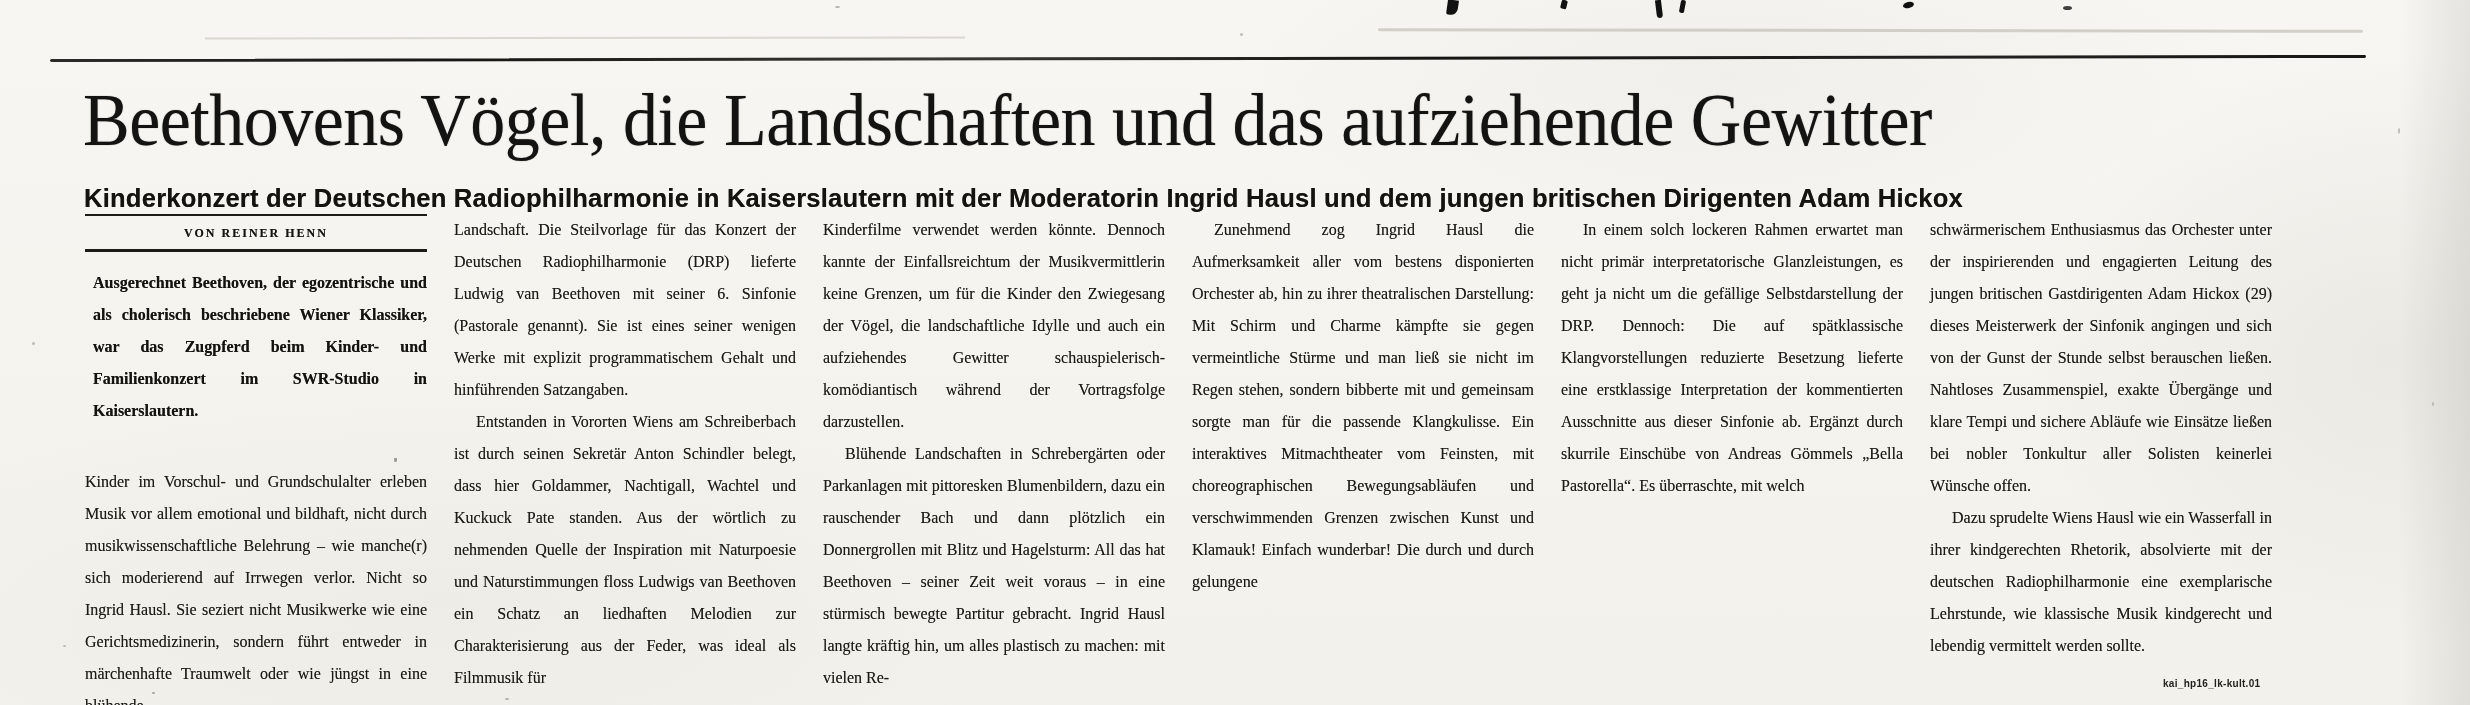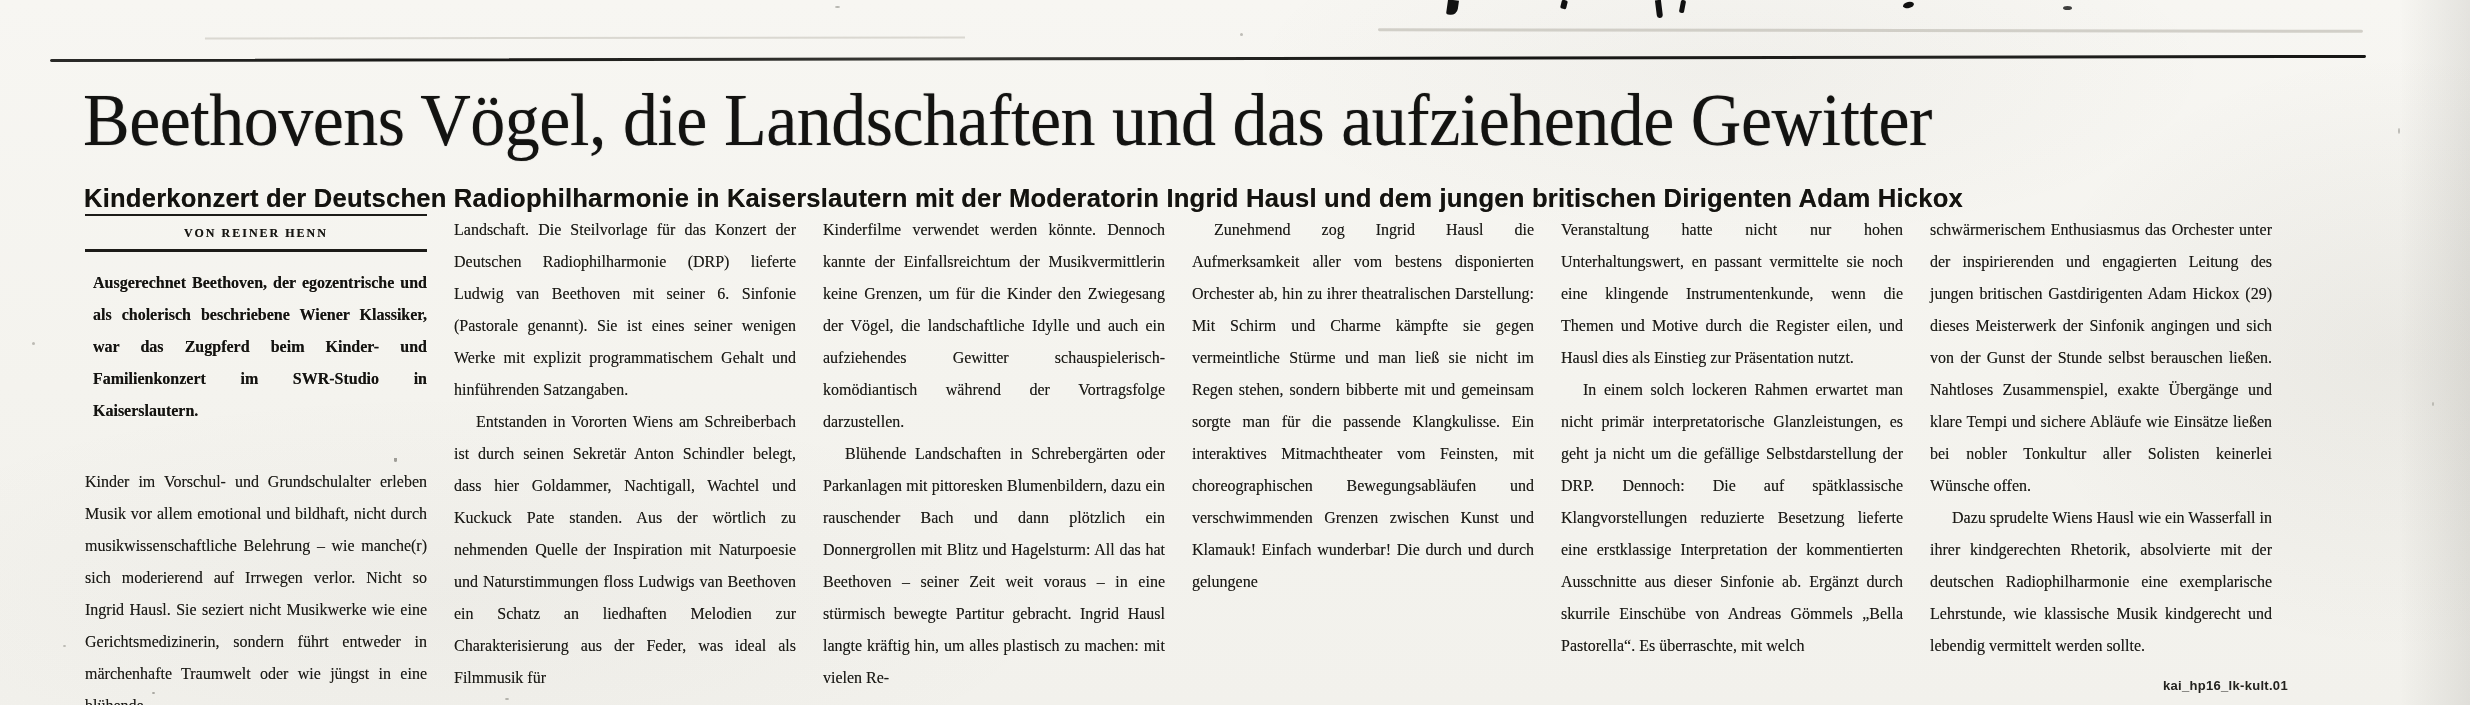--- a/index.html
+++ b/index.html
@@ -68,21 +68,21 @@
     color:#1b1a16;
     text-shadow:0 0 .5px rgba(25,24,20,.5);
     hyphens:auto;-webkit-hyphens:auto;overflow-wrap:break-word;
   }
   p.lead{font-weight:bold;color:#141310;text-shadow:0 0 .6px rgba(15,15,12,.6);margin-left:8px;}
   p.spaced{margin-top:39px;}
   p.indent{text-indent:22px;}
   .footer-code{
     position:absolute;left:2163px;top:678px;
     font-family:"Liberation Sans","DejaVu Sans",sans-serif;
-    font-size:13px;font-weight:bold;color:#23221e;letter-spacing:0.3px;
+    font-size:10px;font-weight:bold;color:#23221e;letter-spacing:0.3px;
   }
   .speck{position:absolute;background:#3a3830;border-radius:50%;}
   .s1{left:152px;top:692px;width:3px;height:2px;opacity:.4;}
   .s2{left:505px;top:698px;width:4px;height:2px;opacity:.35;}
   .s3{left:394px;top:458px;width:3px;height:4px;opacity:.45;border-radius:0 0 3px 3px;}
   .s4{left:1240px;top:33px;width:3px;height:3px;opacity:.3;}
   .s5{left:2398px;top:128px;width:2px;height:6px;opacity:.3;}
   .s6{left:2432px;top:402px;width:2px;height:4px;opacity:.25;}
   .s7{left:32px;top:342px;width:3px;height:3px;opacity:.3;}
   .s8{left:63px;top:645px;width:3px;height:2px;opacity:.3;}
@@ -130,21 +130,20 @@
     <div class="col">
       <p class="body">Kinderfilme verwendet werden könnte. Dennoch kannte der Einfallsreichtum der Musikvermittlerin keine Grenzen, um für die Kinder den Zwiegesang der Vögel, die landschaftliche Idylle und auch ein aufziehendes Gewitter schauspielerisch-komödiantisch während der Vortragsfolge darzustellen.</p>
       <p class="body indent">Blühende Landschaften in Schrebergärten oder Parkanlagen mit pittoresken Blumenbildern, dazu ein rauschender Bach und dann plötzlich ein Donnergrollen mit Blitz und Hagelsturm: All das hat Beethoven – seiner Zeit weit voraus – in eine stürmisch bewegte Partitur gebracht. Ingrid Hausl langte kräftig hin, um alles plastisch zu machen: mit vielen Re-</p>
     </div>
 
     <div class="col">
       <p class="body indent">Zunehmend zog Ingrid Hausl die Aufmerksamkeit aller vom bestens disponierten Orchester ab, hin zu ihrer theatralischen Darstellung: Mit Schirm und Charme kämpfte sie gegen vermeintliche Stürme und man ließ sie nicht im Regen stehen, sondern bibberte mit und gemeinsam sorgte man für die passende Klangkulisse. Ein interaktives Mitmachtheater vom Feinsten, mit choreographischen Bewegungsabläufen und verschwimmenden Grenzen zwischen Kunst und Klamauk! Einfach wunderbar! Die durch und durch gelungene</p>
     </div>
 
     <div class="col">
-      <p class="body">Veranstaltung hatte nicht nur hohen Unterhaltungswert, en passant vermittelte sie noch eine klingende Instrumentenkunde, wenn die Themen und Motive durch die Register eilen, und Hausl dies als Einstieg zur Präsentation nutzt.</p>
       <p class="body indent">In einem solch lockeren Rahmen erwartet man nicht primär interpretatorische Glanzleistungen, es geht ja nicht um die gefällige Selbstdarstellung der DRP. Dennoch: Die auf spätklassische Klangvorstellungen reduzierte Besetzung lieferte eine erstklassige Interpretation der kommentierten Ausschnitte aus dieser Sinfonie ab. Ergänzt durch skurrile Einschübe von Andreas Gömmels „Bella Pastorella“. Es überraschte, mit welch</p>
     </div>
 
     <div class="col">
       <p class="body">schwärmerischem Enthusiasmus das Orchester unter der inspirierenden und engagierten Leitung des jungen britischen Gastdirigenten Adam Hickox (29) dieses Meisterwerk der Sinfonik angingen und sich von der Gunst der Stunde selbst berauschen ließen. Nahtloses Zusammenspiel, exakte Übergänge und klare Tempi und sichere Abläufe wie Einsätze ließen bei nobler Tonkultur aller Solisten keinerlei Wünsche offen.</p>
       <p class="body indent">Dazu sprudelte Wiens Hausl wie ein Wasserfall in ihrer kindgerechten Rhetorik, absolvierte mit der deutschen Radiophilharmonie eine exemplarische Lehrstunde, wie klassische Musik kindgerecht und lebendig vermittelt werden sollte.</p>
     </div>
 
   </div>
 

